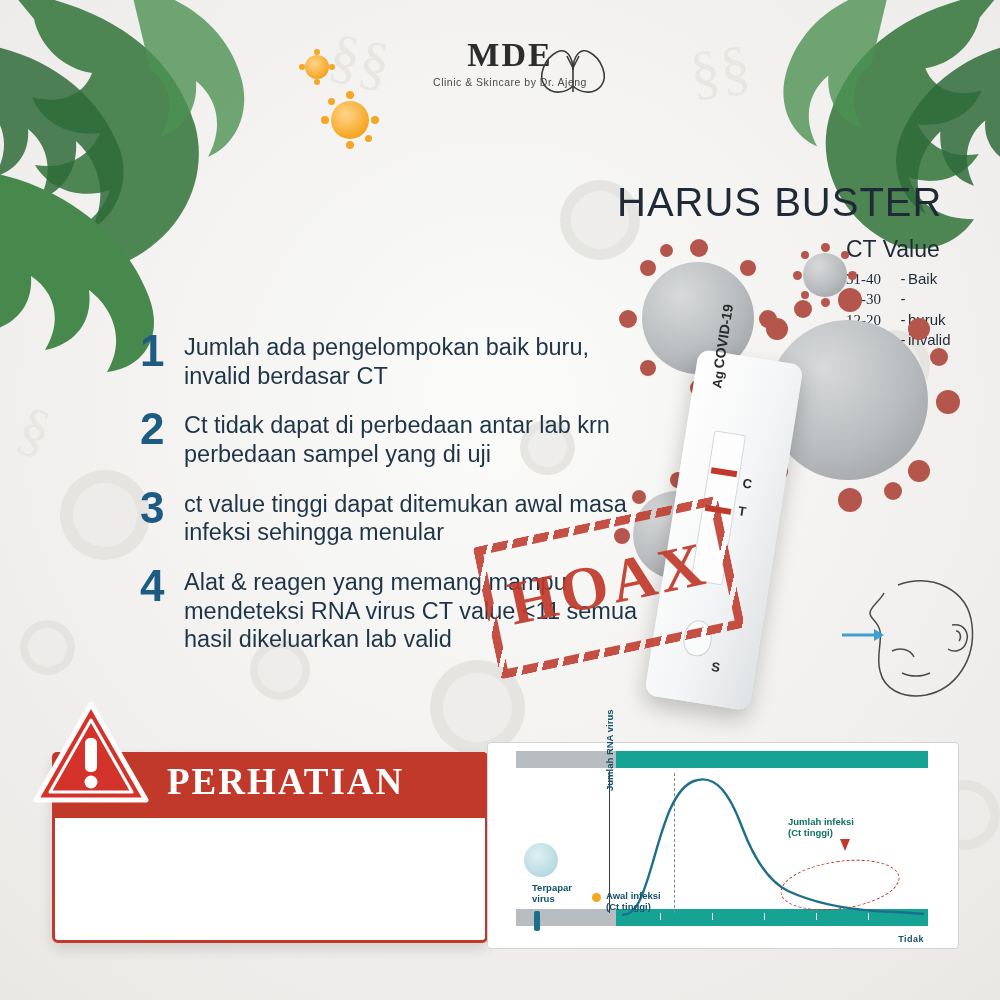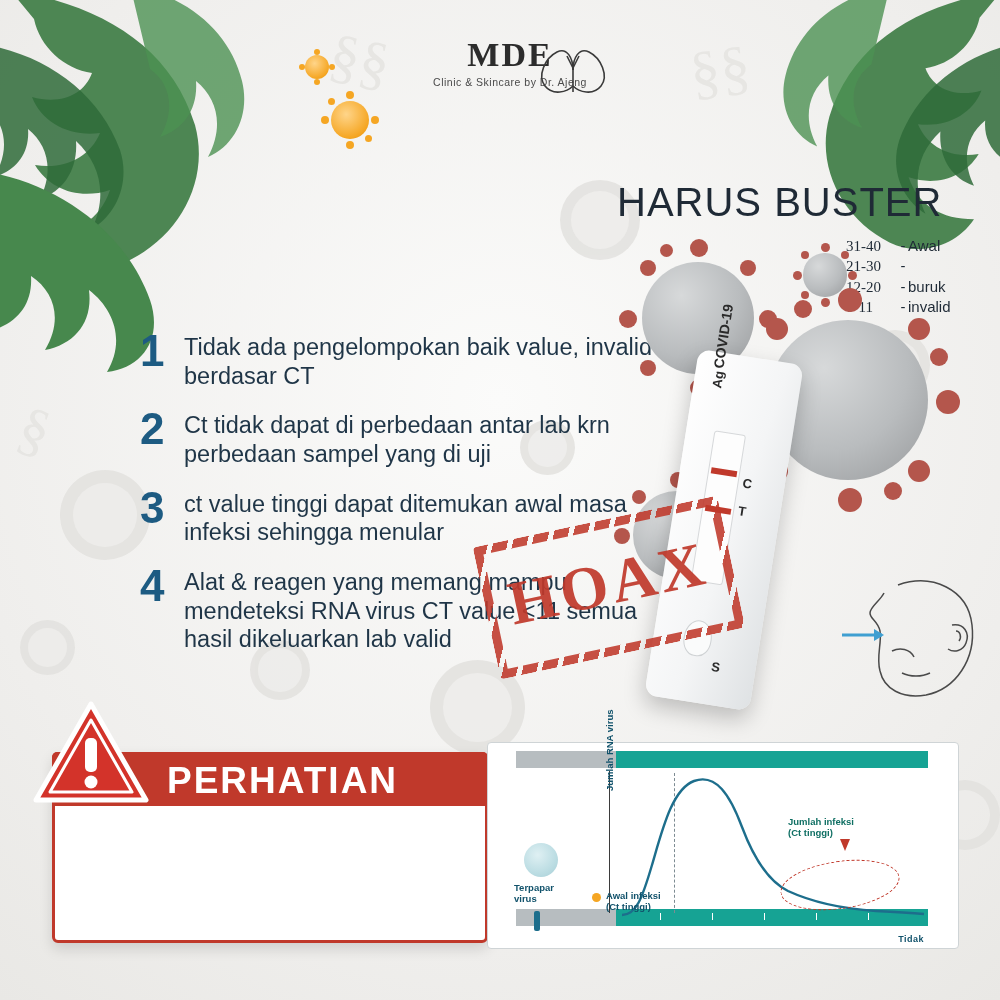--- a/index.html
+++ b/index.html
@@ -85,22 +85,22 @@
      font-size:62px;font-weight:bold;color:#c0392b;letter-spacing:4px;
      font-family:"Liberation Serif",serif;opacity:.92;}
 
   
   .swab{position:absolute;left:840px;top:565px;width:160px;height:140px;}
 
   
   .warn{position:absolute;left:52px;top:752px;width:430px;height:185px;
       background:#fff;border:3px solid #c0392b;border-radius:6px;
       box-shadow:0 6px 14px rgba(0,0,0,.13);}
-  .warn-head{position:absolute;left:-3px;top:-3px;width:436px;height:54px;
-      background:#c0392b;border-radius:5px 5px 0 0;}
+  .warn-head{position:absolute;left:-3px;top:-3px;width:436px;height:66px;
+      background:#c0392b;border-radius:5px 5px 0 0;font-family:Liberation Serif, serif;}
   .warn-head span{position:absolute;left:115px;top:8px;color:#fff;font-size:37px;
       font-weight:bold;letter-spacing:2px;}
   .warn-body{position:absolute;left:18px;top:64px;width:400px;font-size:21.5px;
       color:#c0392b;font-weight:bold;line-height:1.28;}
   .tri{position:absolute;left:32px;top:700px;width:118px;height:104px;}
 
   
   .chart{position:absolute;left:487px;top:742px;width:470px;height:205px;
       background:#fff;border:1px solid #cfd4d6;border-radius:4px;}
   .bar-top{position:absolute;left:28px;top:8px;height:17px;}
@@ -204,24 +204,25 @@
           <path d="M36 28 L30 16"></path>
             <path d="M36 28 L42 16"></path>
         </g>
       </svg>
     </div>
   </div>
 
   <div class="hoaxbuster">HARUS BUSTER</div>
 
   <div class="ctbox">
+    <div class="ct-title">CT Value</div>
     <div class="ct-row">
       <span class="ct-range">31-40</span>
       <span class="ct-dash">-</span>
-      <span class="ct-lbl">Awal</span>
+      <span class="ct-lbl">Baik</span>
     </div>
     <div class="ct-row">
       <span class="ct-range">21-30</span>
       <span class="ct-dash">-</span>
       <span class="ct-lbl"></span>
     </div>
     <div class="ct-row">
       <span class="ct-range">12-20</span>
       <span class="ct-dash">-</span>
       <span class="ct-lbl">buruk</span>
@@ -241,21 +242,21 @@
     <div class="spike" style="right:-5px;top:23px;width:9px;height:9px;"></div>
     <div class="spike" style="left:3px;top:3px;width:8px;height:8px;"></div>
     <div class="spike" style="right:3px;top:3px;width:8px;height:8px;"></div>
     <div class="spike" style="left:3px;bottom:3px;width:8px;height:8px;"></div>
     <div class="spike" style="right:3px;bottom:3px;width:8px;height:8px;"></div>
   </div>
 
   <div class="list">
     <div class="item">
       <div class="num">1</div>
-      <div class="txt">Tidak ada pengelompokan baik value, invalid berdasar CT</div>
+      <div class="txt">Jumlah ada pengelompokan baik buru, invalid berdasar CT</div>
     </div>
     <div class="item">
       <div class="num">2</div>
       <div class="txt">Ct tidak dapat di perbedaan antar lab krn perbedaan sampel yang di uji</div>
     </div>
     <div class="item">
       <div class="num">3</div>
       <div class="txt">ct value tinggi dapat ditemukan awal masa infeksi sehingga menular</div>
     </div>
     <div class="item">
@@ -373,21 +374,21 @@
     <div class="dashv"></div>
 
     <svg style="position:absolute;left:28px;top:26px;" width="412" height="150" viewBox="0 0 412 150">
       <path d="M106 146 C120 146 126 130 136 96 C146 62 156 20 178 12 C200 4 214 26 226 58 C238 90 252 112 272 122 C298 134 330 140 360 142 C380 143 396 144 408 145" fill="none" stroke="#1d6e8c" stroke-width="2.4"></path>
     </svg>
 
     <div class="ylabel">Jumlah RNA virus</div>
     <div class="waktu">Tidak</div>
 
     <div class="blob"></div>
-    <div class="chart-lbl" style="left:26px;top:140px;width:64px;line-height:1.15;white-space:pre-line;">Terpapar virus</div>
+    <div class="chart-lbl" style="left:44px;top:140px;width:64px;line-height:1.15;white-space:pre-line;">Terpapar virus</div>
     <div style="position:absolute;left:46px;top:168px;width:6px;height:20px;background:#1d6e8c;border-radius:2px;"></div>
 
     <div class="chart-lbl" style="left:118px;top:148px;width:86px;line-height:1.15;white-space:pre-line;">Awal infeksi
 (Ct tinggi)</div>
     <div style="position:absolute;left:104px;top:150px;width:9px;height:9px;border-radius:50%;background:#f5a623;"></div>
 
     <div class="chart-lbl" style="left:300px;top:74px;width:100px;line-height:1.15;white-space:pre-line;color:#0f6f63;">Jumlah infeksi
 (Ct tinggi)</div>
     <div class="arrow-dn"></div>
     <div class="ell"></div>

